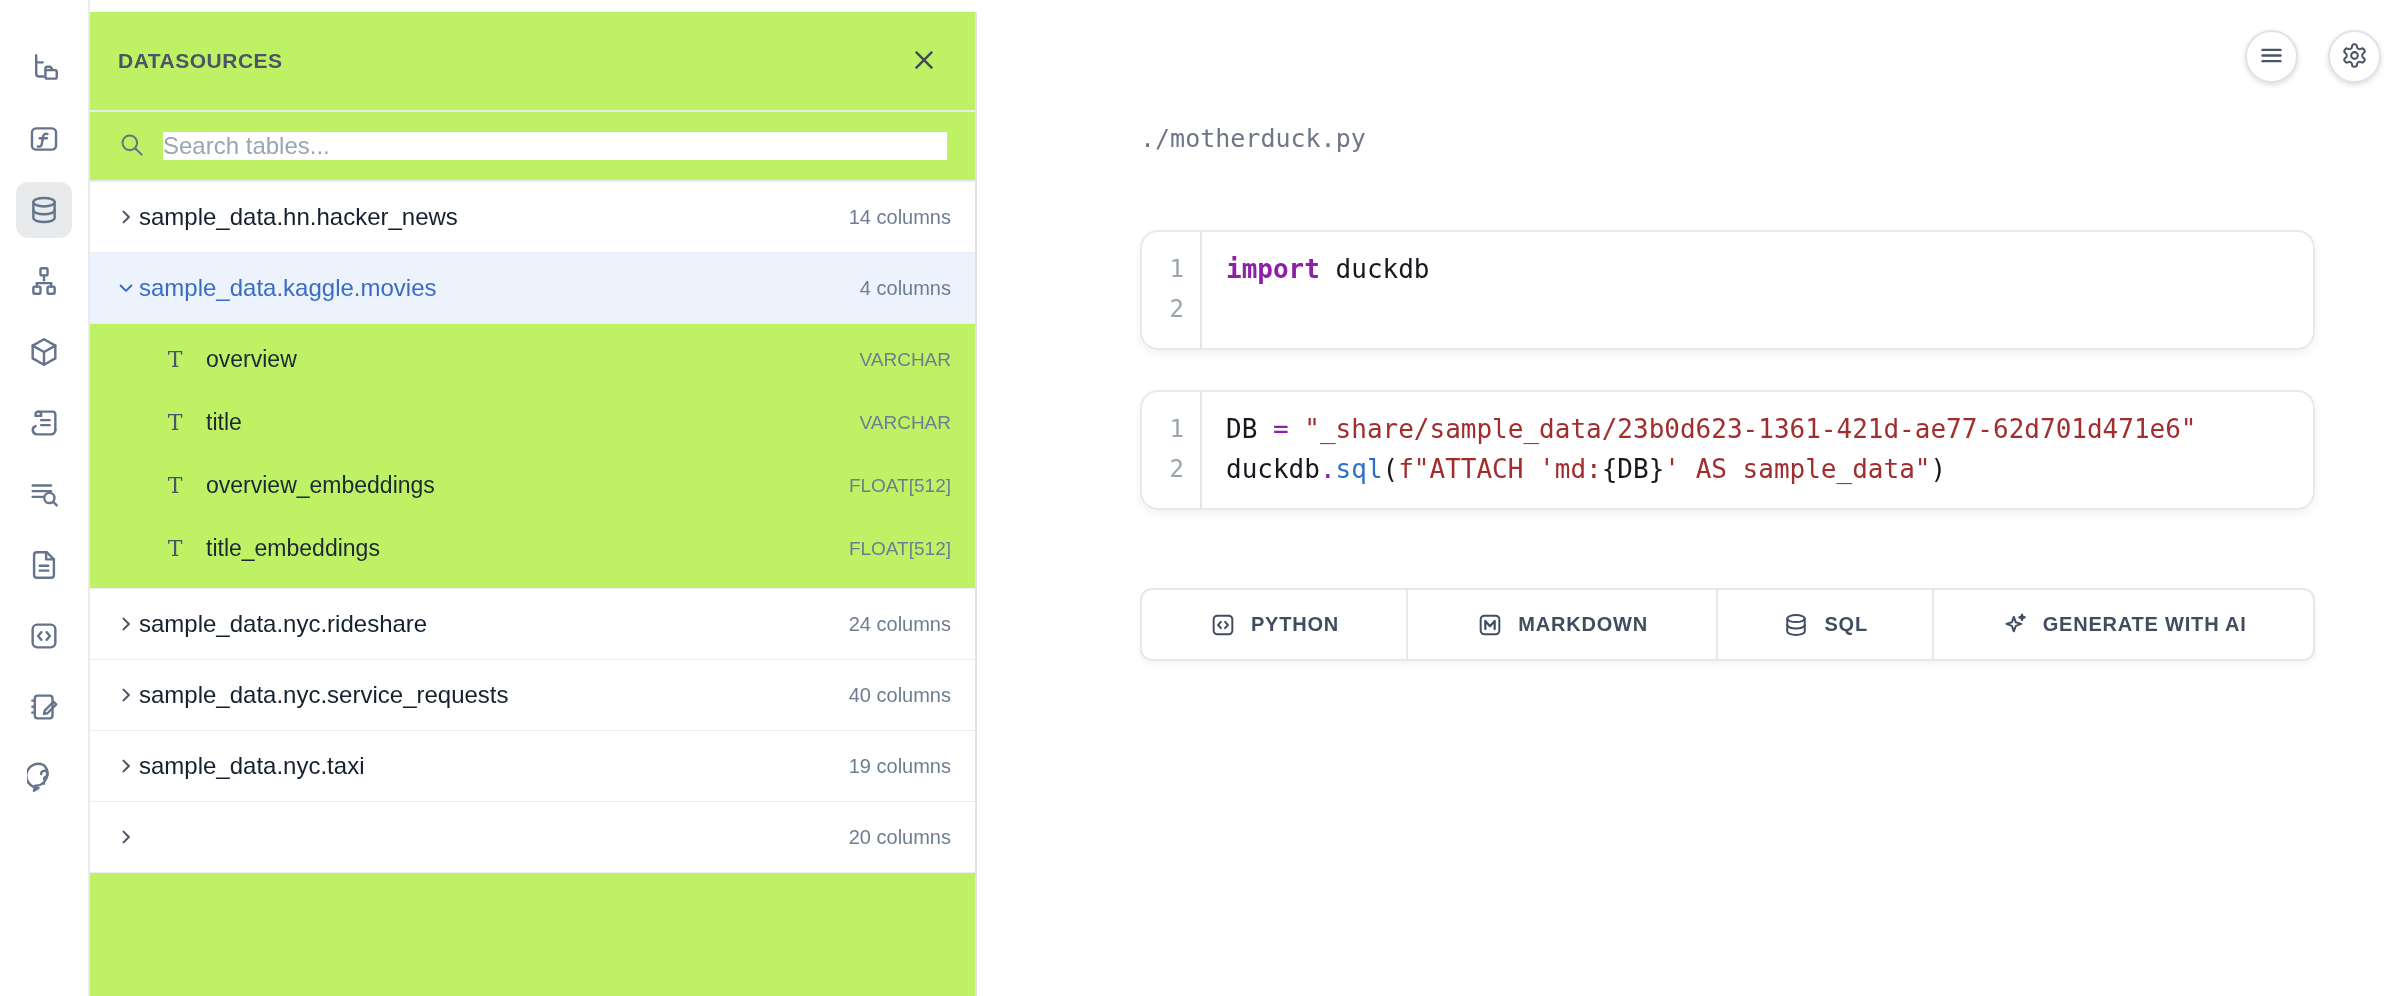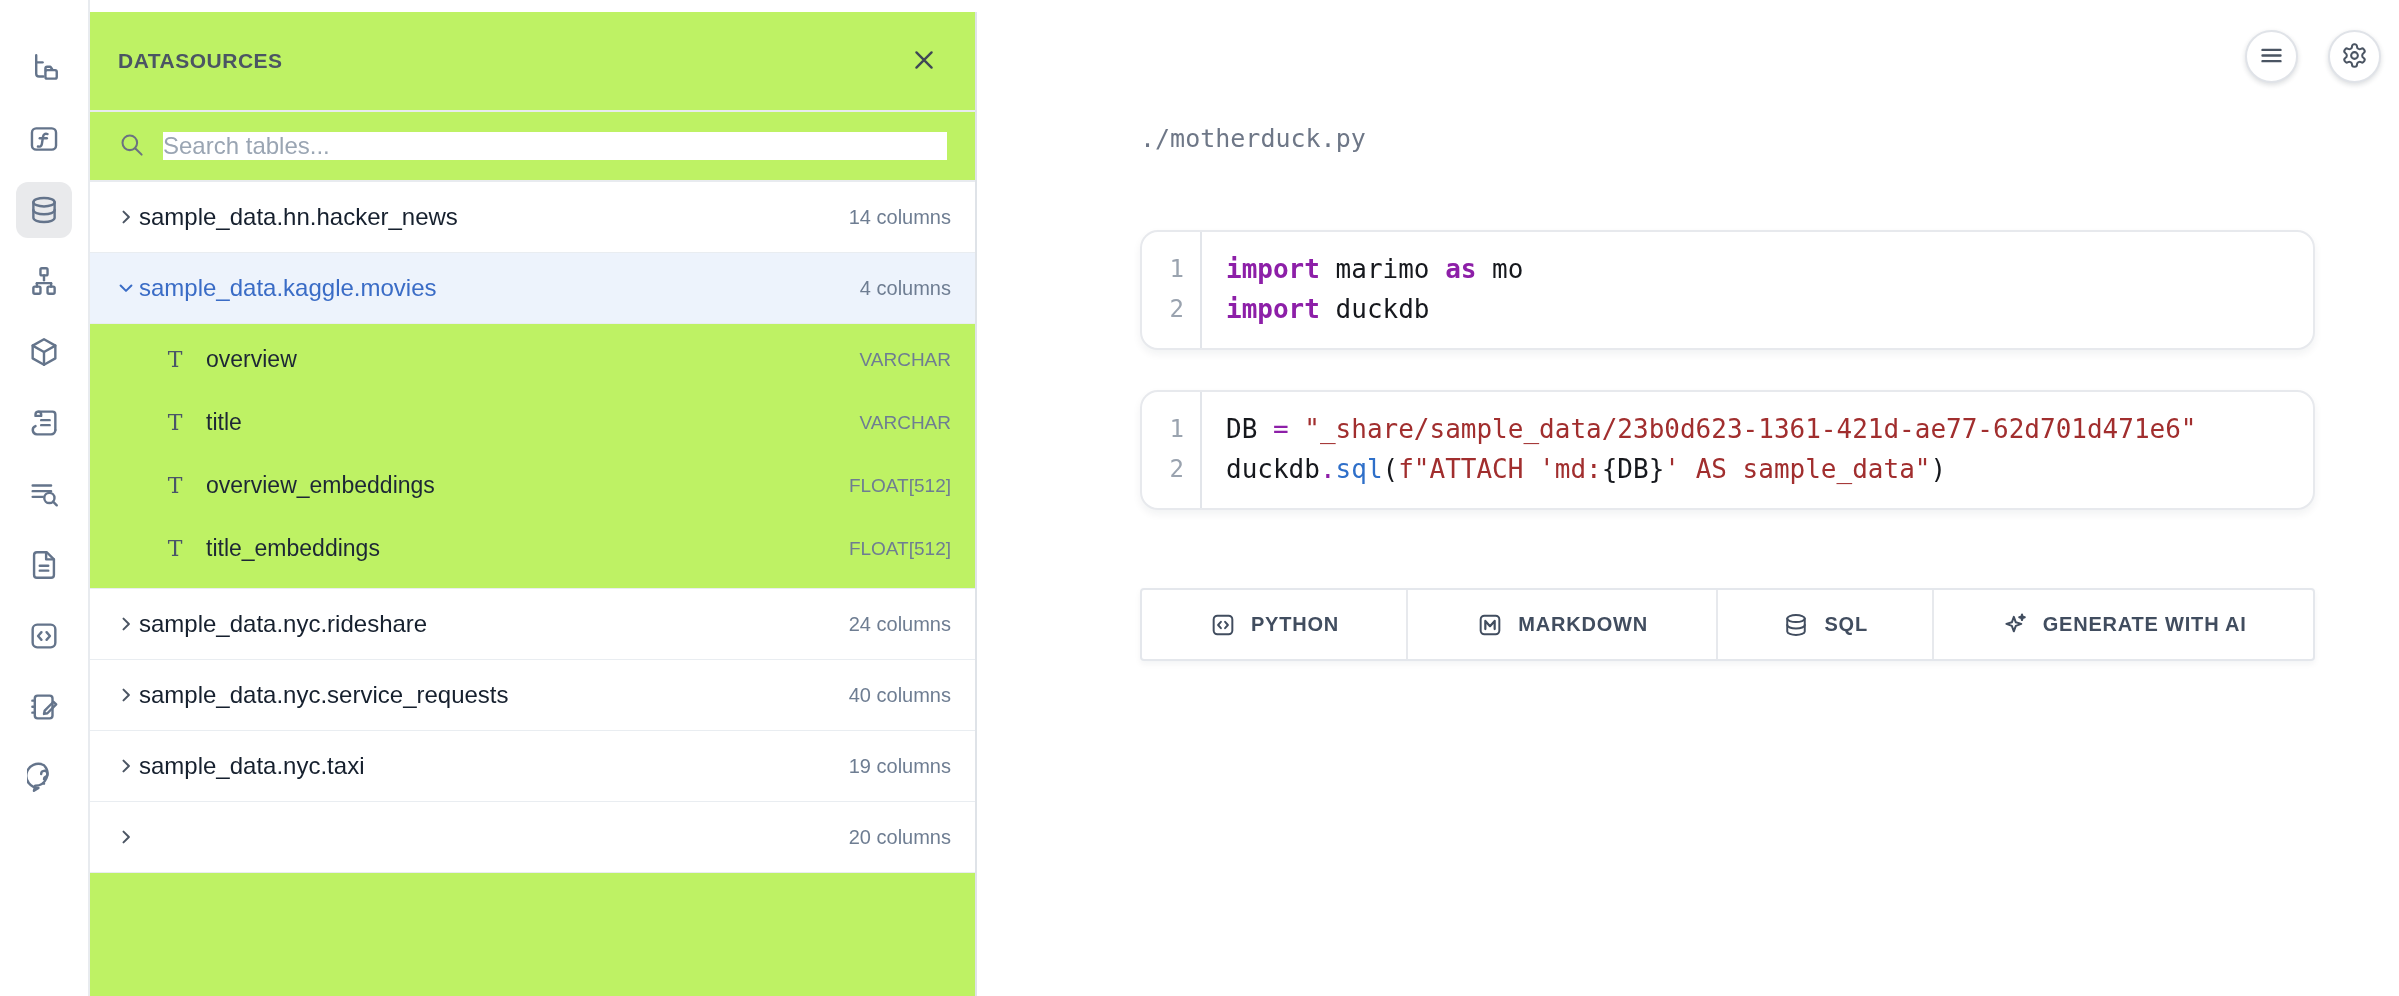--- a/index.html
+++ b/index.html
@@ -73,21 +73,21 @@
   .codearea{flex:1;border-left:2px solid #e2e5ea;padding:17px 0 0 24px;
     font-family:"DejaVu Sans Mono",monospace;font-size:26px;line-height:40px;
     color:var(--code_plain);white-space:pre}
   .tok-kw{color:var(--code_keyword);font-weight:bold}
   .tok-op{color:var(--code_keyword)}
   .tok-str{color:var(--code_string)}
   .tok-fn{color:var(--code_function)}
   .tok-pl{color:var(--code_plain)}
 
   .add-bar{position:absolute;top:588px;width:100%;height:73px;background:#fff;
-    border:2px solid #e4e7ec;border-radius:4px;box-shadow:0 3px 6px rgba(22,32,50,.05);
+    border:2px solid #e4e7ec;border-radius:12px;box-shadow:0 3px 6px rgba(22,32,50,.05);
     display:flex;overflow:hidden}
   .add-btn{border:none;background:transparent;display:flex;align-items:center;justify-content:center;
     gap:14px;color:#3f4a5a;cursor:pointer}
   .add-btn + .add-btn{border-left:2px solid #e7e9ed}
   .add-btn svg{width:28px;height:28px;color:#414d5f}
   .add-btn .lbl{font-size:20px;font-weight:bold;letter-spacing:.8px;color:#414d5f}
   .add-btn:nth-child(1){width:265px}.add-btn:nth-child(2){width:311px}
   .add-btn:nth-child(3){width:217px}.add-btn:nth-child(4){width:382px}
 </style>
 </head>
@@ -319,21 +319,21 @@
     </button>
 
     <div class="notebook">
       <div class="filename">./motherduck.py</div>
       <div id="cells-container">
           <div class="cell cell-1">
             <div class="nums">
               <div>1</div>
               <div>2</div>
             </div>
-            <div class="codearea"><div><span class="tok-kw">import</span><span class="tok-pl"> marimo </span><span class="tok-kw">as</span><span class="tok-pl"> mo</span></div><div><span class="tok-kw">import</span><span class="tok-pl"> duckdb</span></div></div>
+            <div class="codearea"><div><span class="tok-kw">import</span><span class="tok-pl"> duckdb</span></div></div>
           </div>
           <div class="cell cell-2">
             <div class="nums">
               <div>1</div>
               <div>2</div>
             </div>
             <div class="codearea"><div><span class="tok-pl">DB </span><span class="tok-op">=</span><span class="tok-pl"> </span><span class="tok-str">"_share/sample_data/23b0d623-1361-421d-ae77-62d701d471e6"</span></div><div><span class="tok-pl">duckdb</span><span class="tok-op">.</span><span class="tok-fn">sql</span><span class="tok-pl">(</span><span class="tok-str">f"ATTACH 'md:</span><span class="tok-pl">{DB}</span><span class="tok-str">' AS sample_data"</span><span class="tok-pl">)</span></div></div>
           </div>
         </div>
       <div class="add-bar" id="add-bar">

